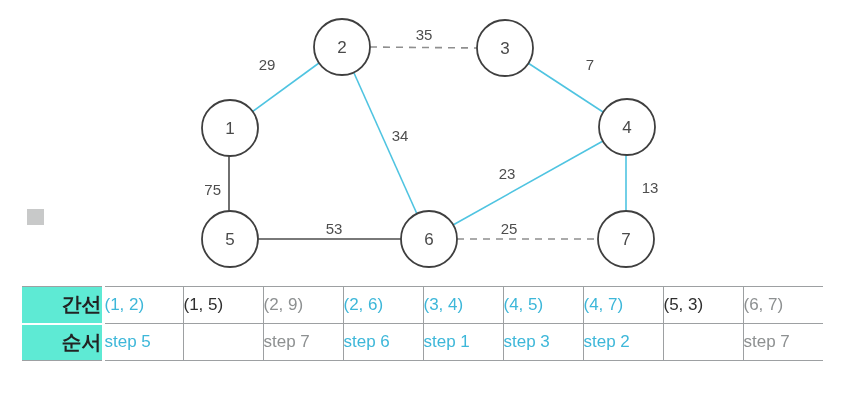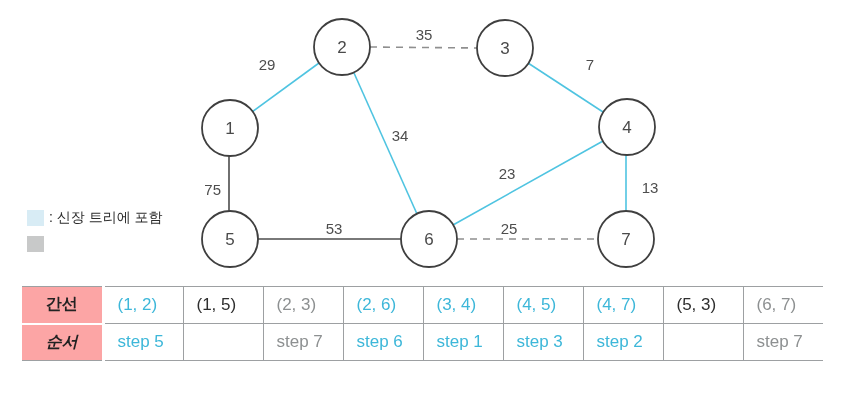--- a/index.html
+++ b/index.html
@@ -21,26 +21,26 @@
   
   .legend { position:absolute; left:27px; top:209px; display:flex; flex-direction:column; gap:9px; }
   .legend-item { display:flex; align-items:center; gap:5px; font-size:14px; color:#2b2b2b; }
   .swatch { width:17px; height:16px; display:inline-block; }
   .swatch-inc { background:#d8ecf5; }
   .swatch-exc { background:#c8c9c9; }
 
   
   table.edge-table { position:absolute; left:22px; top:286px; border-collapse:collapse; table-layout:fixed; }
   .edge-table th, .edge-table td { height:37px; vertical-align:middle; }
-  .edge-table th { width:81px; background:#fca5a5; color:#222222; font-size:16px; font-weight:bold;
-     text-align:center; border-right:3px solid #ffffff; border-left:none; }
+  .edge-table th { width:81px; background:#5eead4; color:#222222; font-size:20px; font-weight:bold;
+     text-align:right; border-right:3px solid #ffffff; border-left:none; }
   .edge-table th.h1 { border-top:1px solid #9da0a2; border-bottom:2px solid #ffffff; }
   .edge-table th.h2 { border-top:2px solid #ffffff;  border-bottom:2px solid #ffffff; }
-  .edge-table th.h3 { border-top:2px solid #0c4a6e;  border-bottom:1px solid #9da0a2;font-style:italic; }
-  .edge-table td { width:80px; border:1px solid #9da0a2; font-size:17px; text-align:left; padding-left:13px; }
+  .edge-table th.h3 { border-top:2px solid #0c4a6e;  border-bottom:1px solid #9da0a2; }
+  .edge-table td { width:80px; border:1px solid #9da0a2; font-size:17px; text-align:left; }
   .edge-table td:last-child { border-right:none; }
   .c-inc  { color:#3db7d9; }
   .c-pend { color:#2e2e2e; }
   .c-exc  { color:#8d9091; }
 </style>
 </head>
 <body>
 
 <div class="stage">
 
@@ -108,35 +108,31 @@
       <text class="node-label" x="429" y="245">6</text>
     </g>
     <g>
       <circle class="node-circle" cx="626" cy="239" r="28"></circle>
       <text class="node-label" x="626" y="245">7</text>
     </g>
   </svg>
 
   <div class="legend">
     <div class="legend-item">
-      <span class="swatch swatch-inc"></span>
-      <span>: 신장 트리에 포함</span>
-    </div>
-    <div class="legend-item">
       <span class="swatch swatch-exc"></span>
     </div>
   </div>
 
   <table class="edge-table">
     <tbody>
         <tr>
       <th class="h1">간선</th>
       <td class="c-inc">(1, 2)</td>
       <td class="c-pend">(1, 5)</td>
-      <td class="c-exc">(2, 3)</td>
+      <td class="c-exc">(2, 9)</td>
       <td class="c-inc">(2, 6)</td>
       <td class="c-inc">(3, 4)</td>
       <td class="c-inc">(4, 5)</td>
       <td class="c-inc">(4, 7)</td>
       <td class="c-pend">(5, 3)</td>
       <td class="c-exc">(6, 7)</td>
     </tr>
     <tr>
       <th class="h3">순서</th>
       <td class="c-inc">step 5</td>

